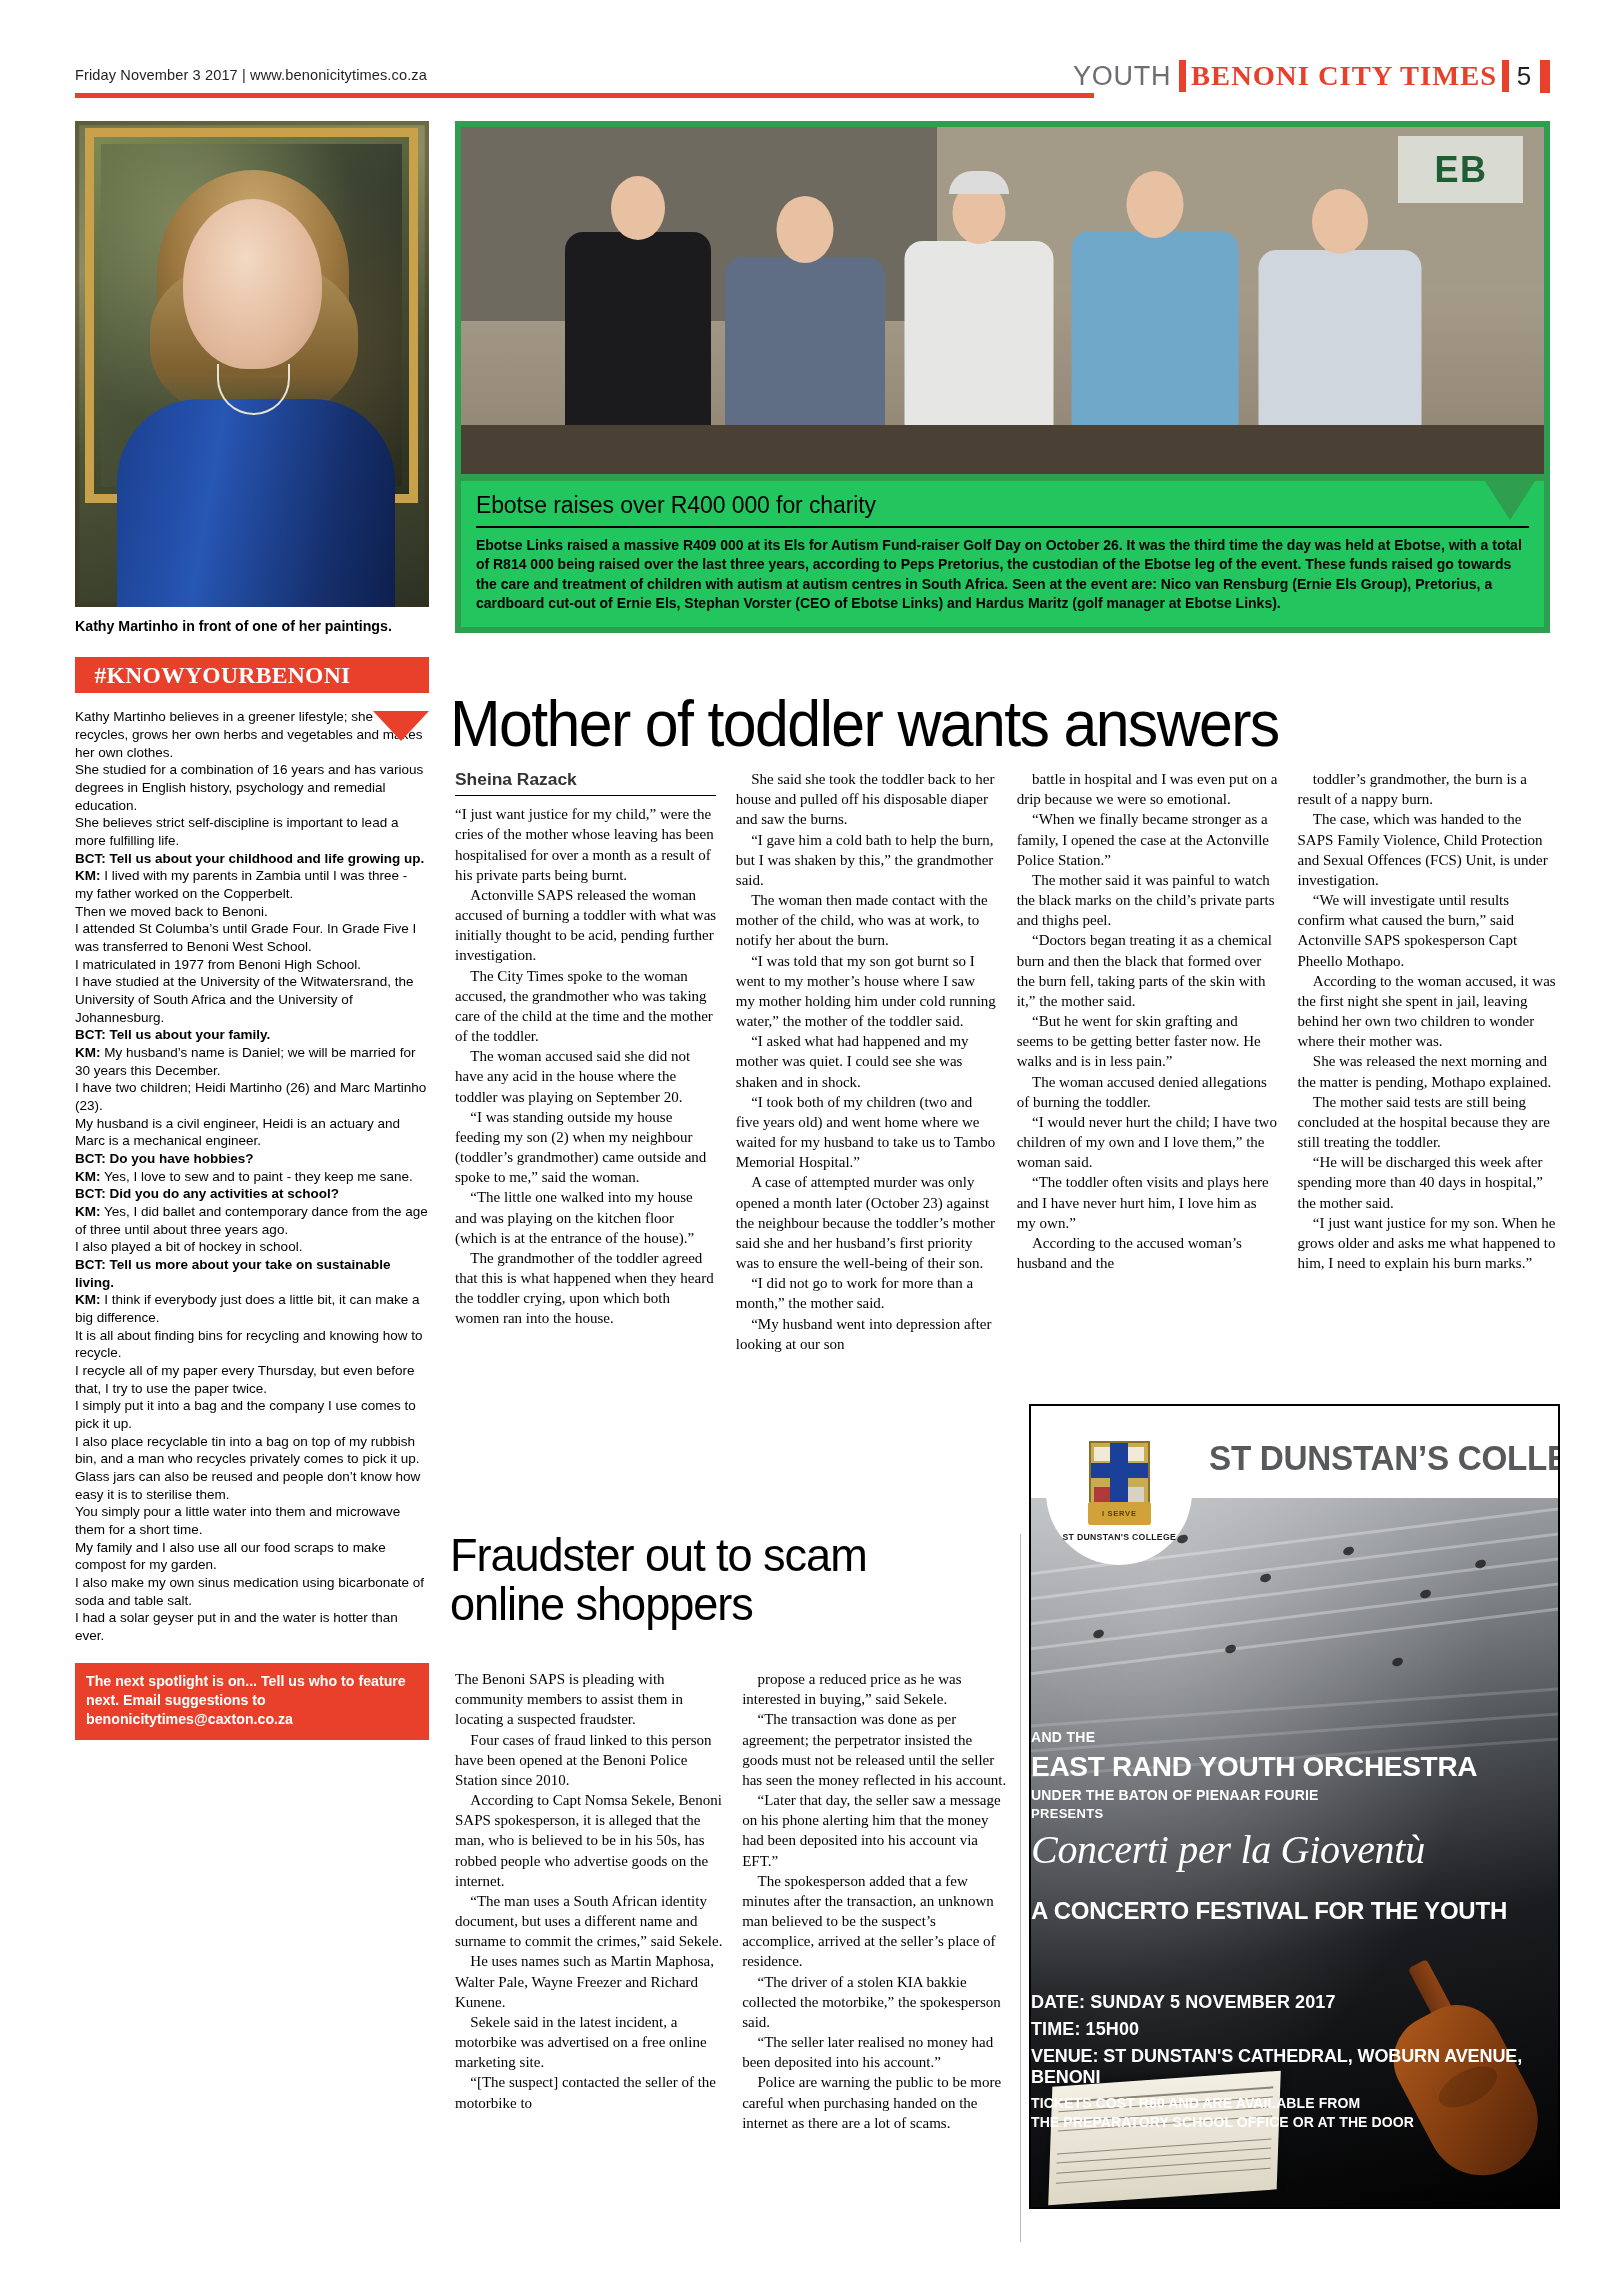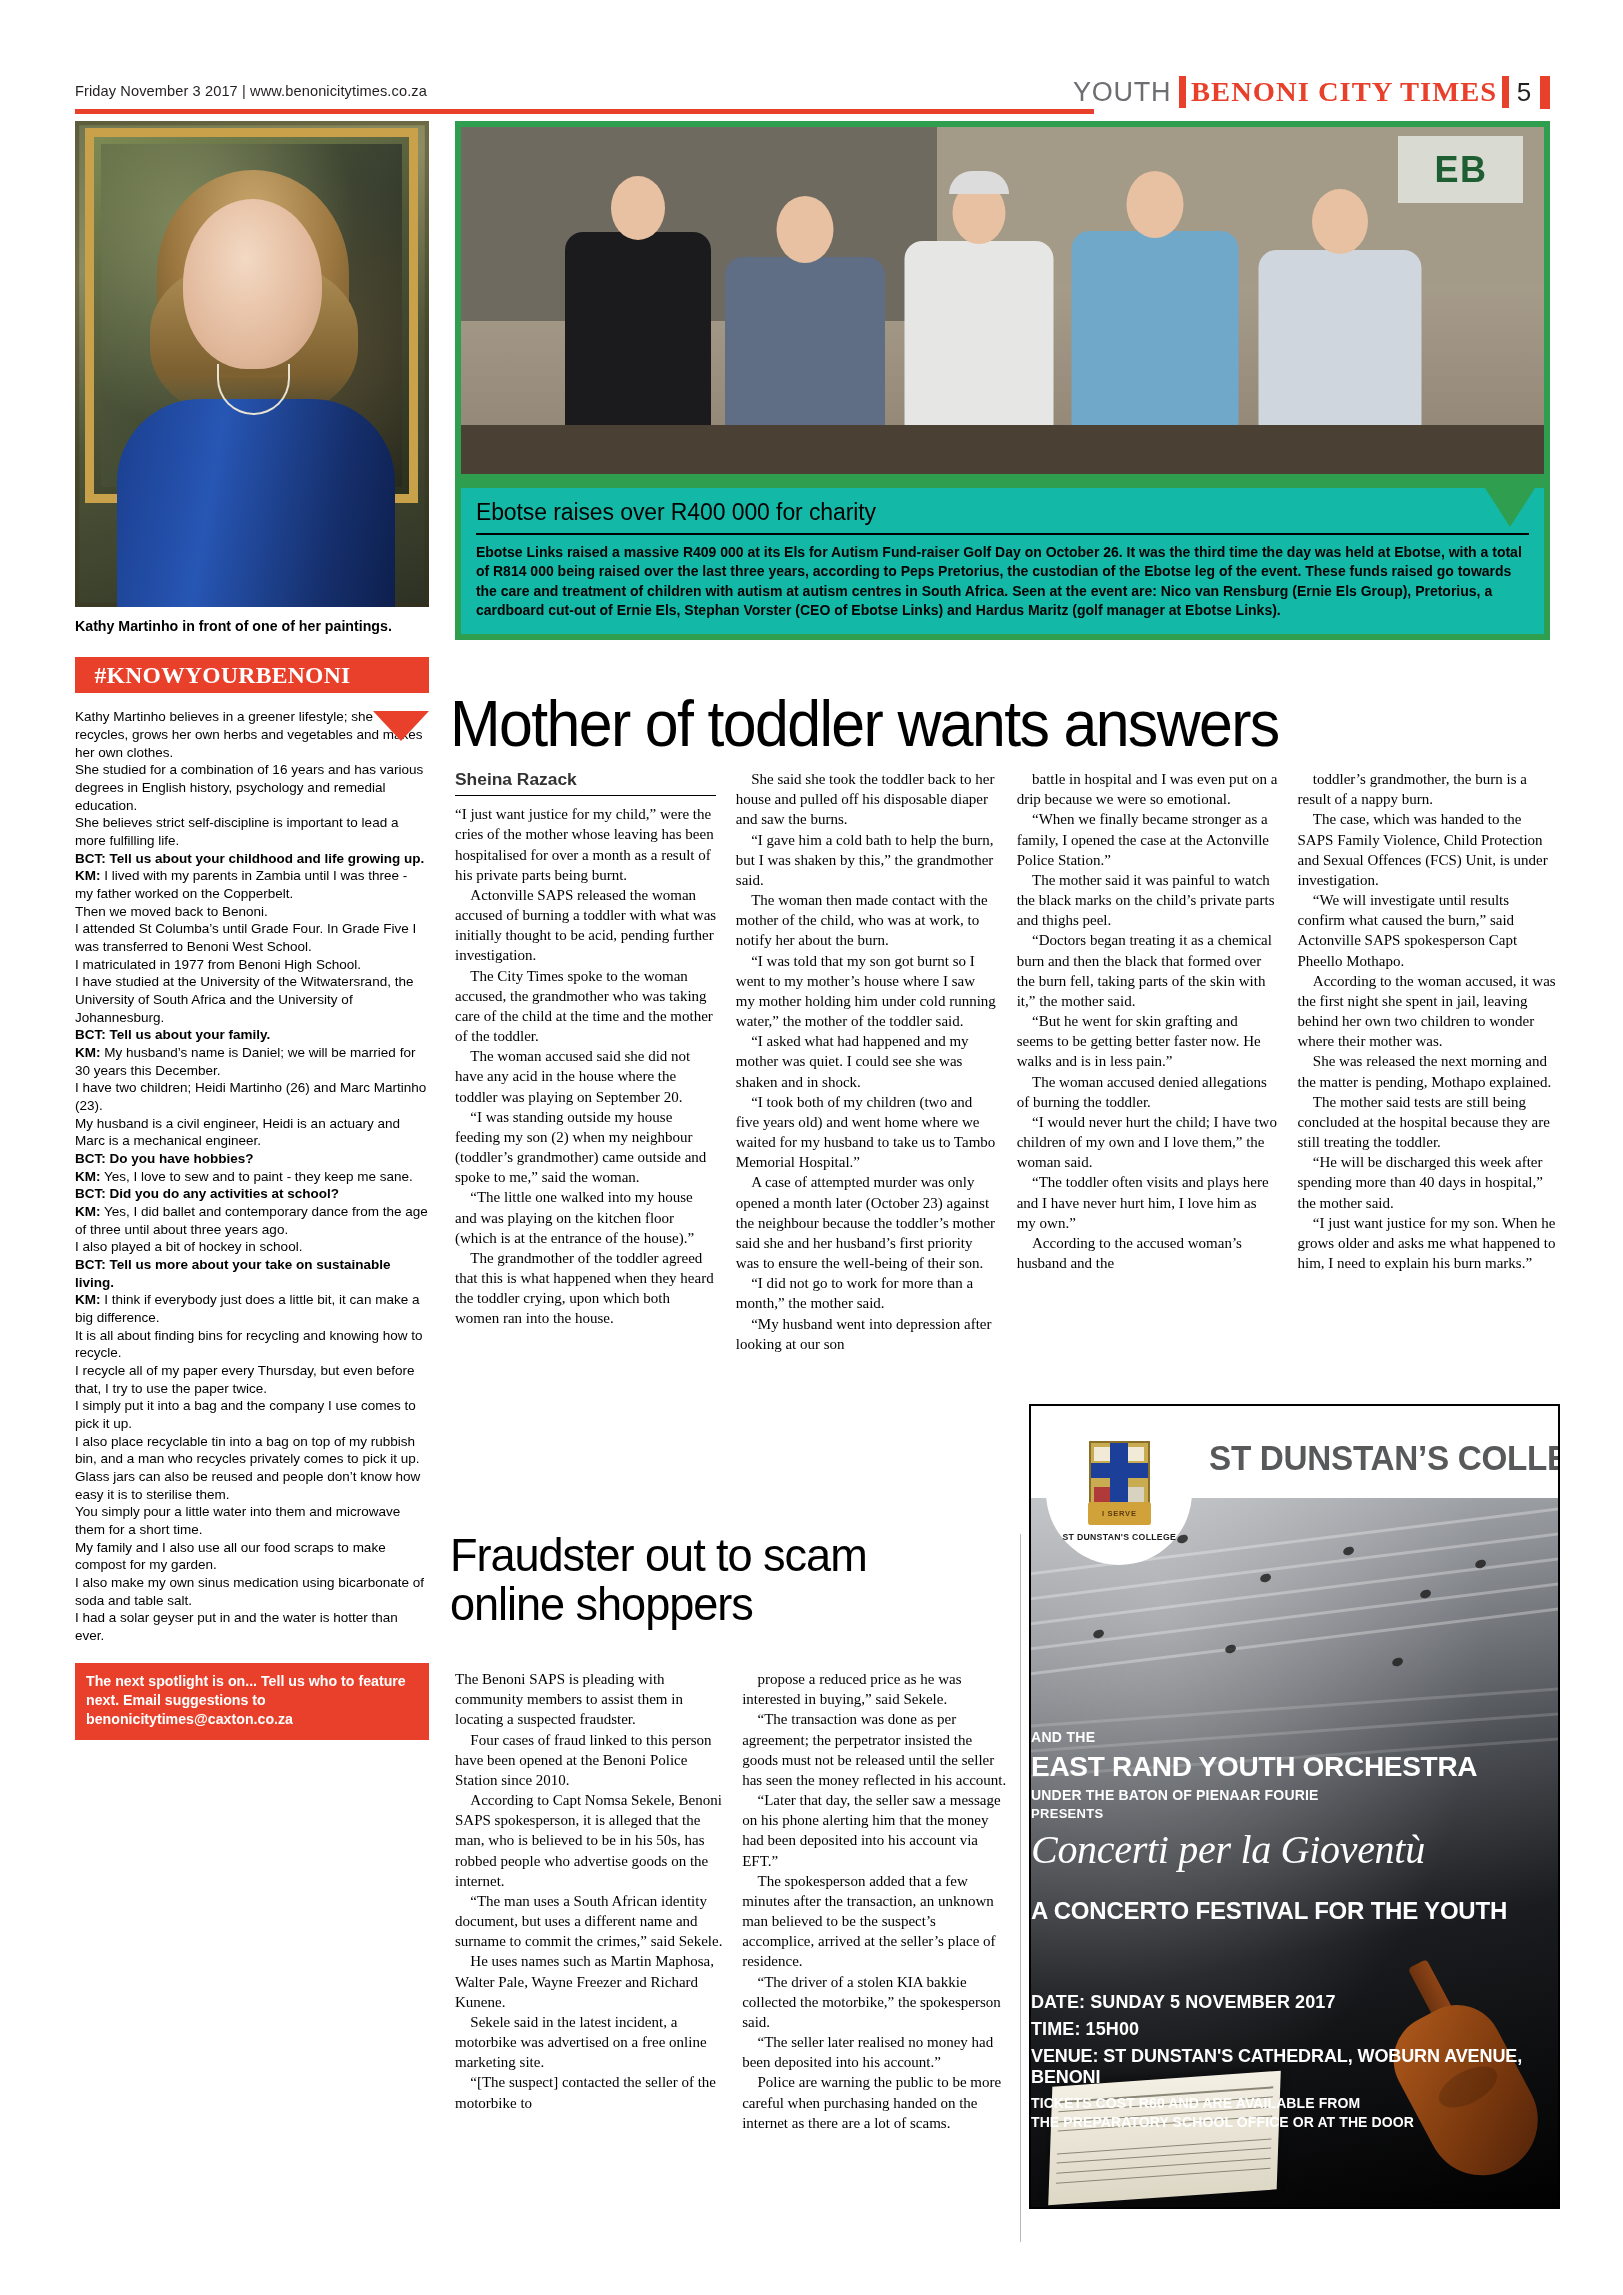--- a/index.html
+++ b/index.html
@@ -21,21 +21,21 @@
     left: 0; top: 0;
     width: 1624px;
     height: 2295px;
     background: #fff;
   }
 
   
   .masthead {
     position: absolute;
     left: 75px;
-    top: 80px;
+    top: 64px;
     width: 1475px;
     height: 49px;
   }
   .masthead-date {
     position: absolute;
     left: 0;
     top: 2.8px;
     font-size: 14.6px;
     color: #231f20;
     font-family: "Liberation Sans", sans-serif;
@@ -267,22 +267,22 @@
   .p3 .body { width:149px; height:233px; background:#e6e7e4; }
   .p3 .cap { position:absolute; left:50%; transform:translateX(-50%); top:-11px; width:60px; height:23.6px; background:#dcdcdc; border-radius:28px 28px 0 0;}
   .p4 { left:611px; width:167px; height:303px; }
   .p4 .head { width:57px; height:67px; }
   .p4 .body { width:167px; height:243px; background:#6fa8c8; }
   .p5 { left:798px; width:163px; height:285px; }
   .p5 .head { width:56px; height:65px; }
   .p5 .body { width:163px; height:224px; background:#cfd6dd; }
 
   .caption-box {
-    background:#14b8a6;
-    margin-top: 14px;
+    background:#22c55e;
+    margin-top: 7px;
     padding: 11px 15.3px 14px 15.3px;
     position: relative;
   }
   .caption-box .arrow {
     position: absolute;
     right: 9.7px;
     top: 0;
     width: 0; height: 0;
     border-left: 25px solid transparent;
     border-right: 25px solid transparent;

